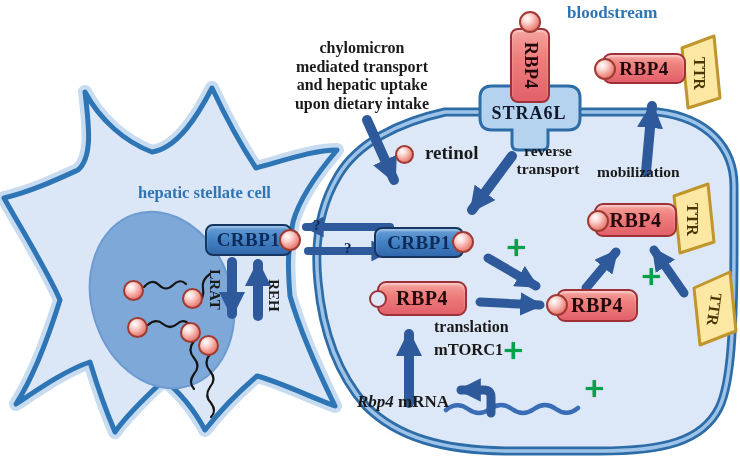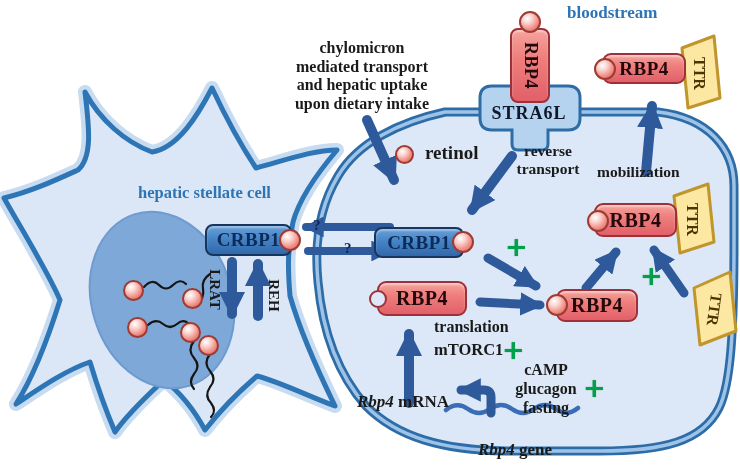--- a/index.html
+++ b/index.html
@@ -180,22 +180,16 @@
   <div class="plus" style="left:502px; top:340px;">+</div>
   <div class="plus" style="left:583px; top:378px;">+</div>
 
   <div class="txt" style="left:418px; top:318px; font-size:16px;margin-left:16px;">translation</div>
   <div class="txt" style="left:434px; top:340px; font-size:16.5px;">mTORC1</div>
 
   <div class="txt" style="left:357px; top:372px; font-size:17px;">
     <span style="font-style:italic;">Rbp4</span><span> mRNA</span>
   </div>
 
-  <div class="txt center" style="left:505px; top:360px; width:82px; font-size:16px; line-height:19px;">cAMP
-glucagon
-fasting</div>
 
-  <div class="txt center" style="left:470px; top:420px; width:90px; font-size:17px;">
-    <span style="font-style:italic;">Rbp4</span><span> gene</span>
-  </div>
 
 
 </div>
 
 </body></html>

